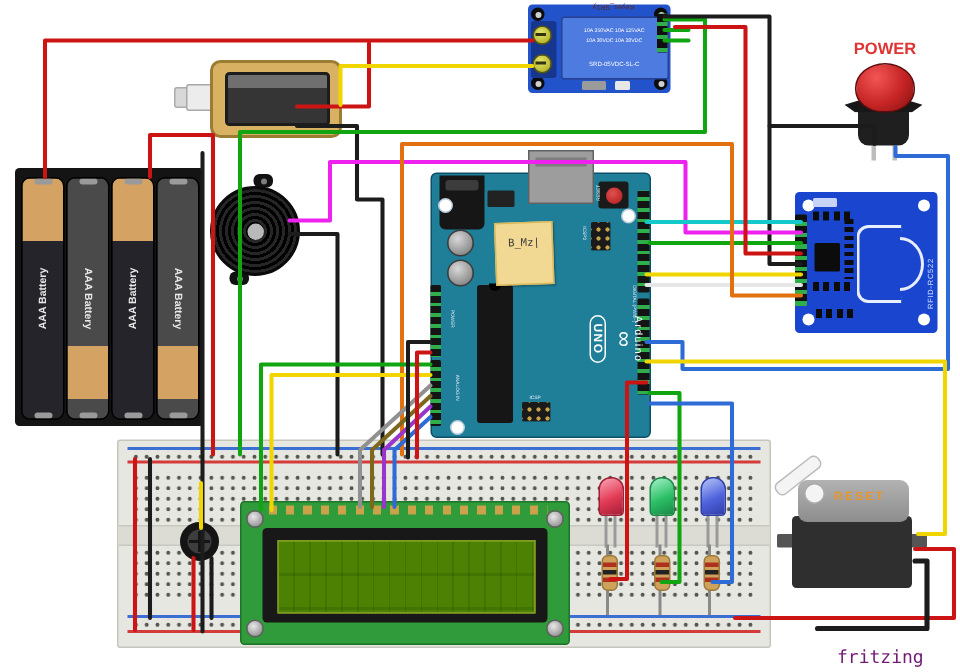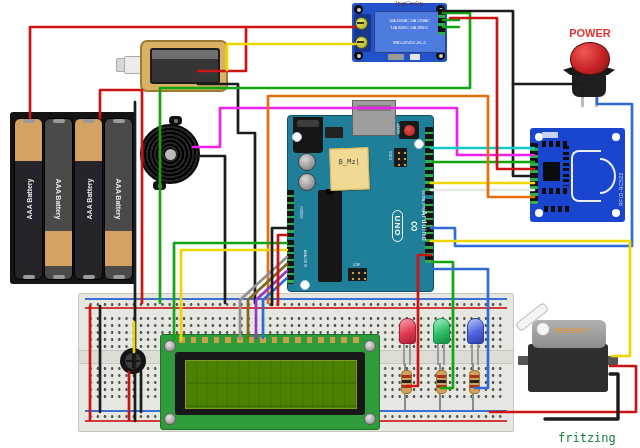--- a/index.html
+++ b/index.html
@@ -2,21 +2,21 @@
 <html><head>
 <meta charset="utf-8">
 <style>
   html,body{margin:0;padding:0;background:#fff;}
   .canvas{position:relative;width:640px;height:448px;background:#ffffff;overflow:hidden;
           font-family:"Liberation Sans",sans-serif;}
   .abs{position:absolute;}
 
   
   .title{left:95px;top:4px;font-size:16px;color:#1b1b1b;z-index:2;letter-spacing:.2px;}
-  .watermark{left:558px;top:431px;font-family:"DejaVu Sans Mono",monospace;font-size:12px;color:#15803d;z-index:2;}
+  .watermark{left:558px;top:431px;font-family:"DejaVu Sans Mono",monospace;font-size:12px;color:#701a75;z-index:2;}
 
   
   .battery-pack{left:10px;top:112px;width:126px;height:172px;background:#141414;border-radius:3px;z-index:10;}
   .battery{position:absolute;top:6px;width:27px;height:160px;border-radius:6px;overflow:hidden;border:1px solid #000;}
   .battery.typeA{background:linear-gradient(180deg,#d4a263 0 26%,#24242a 26% 100%);}
   .battery.typeB{background:linear-gradient(180deg,#4a4a4a 0 70%,#d4a263 70% 92%,#4a4a4a 92%);}
   .battery .blabel{position:absolute;left:0;right:0;top:0;bottom:0;display:flex;align-items:center;justify-content:center;
         color:#e9e9e9;font-size:7px;font-weight:bold;white-space:nowrap;}
   .battery.typeA .blabel{transform:rotate(-90deg) ;}
   .battery.typeB .blabel{transform:rotate(90deg);}

